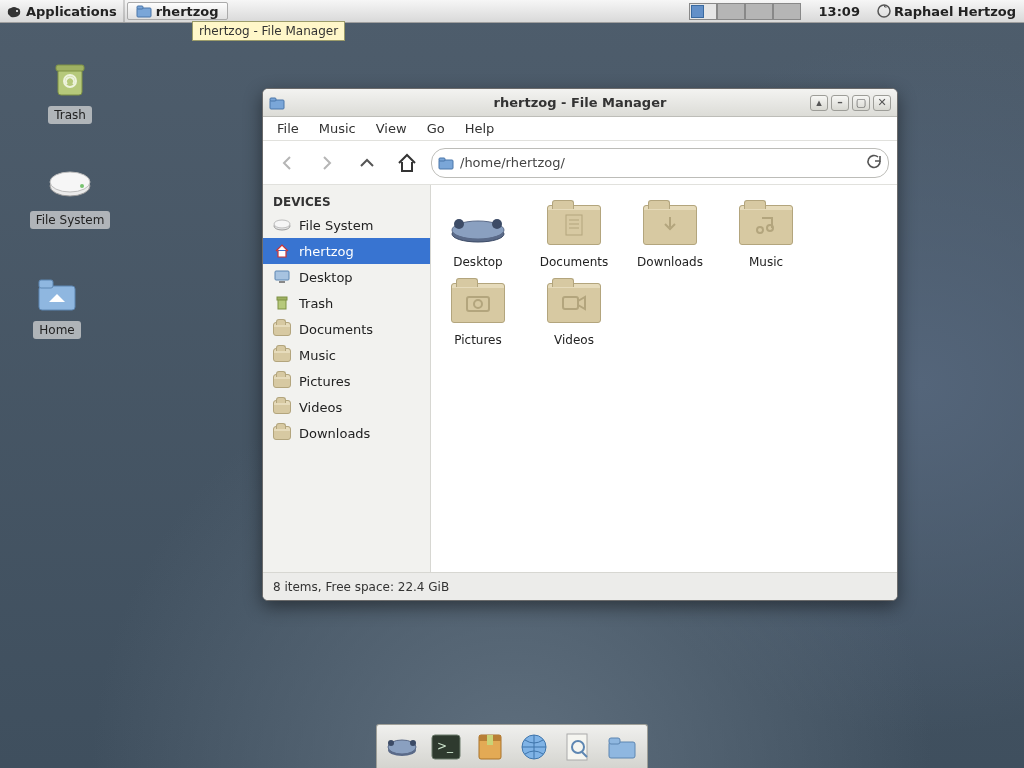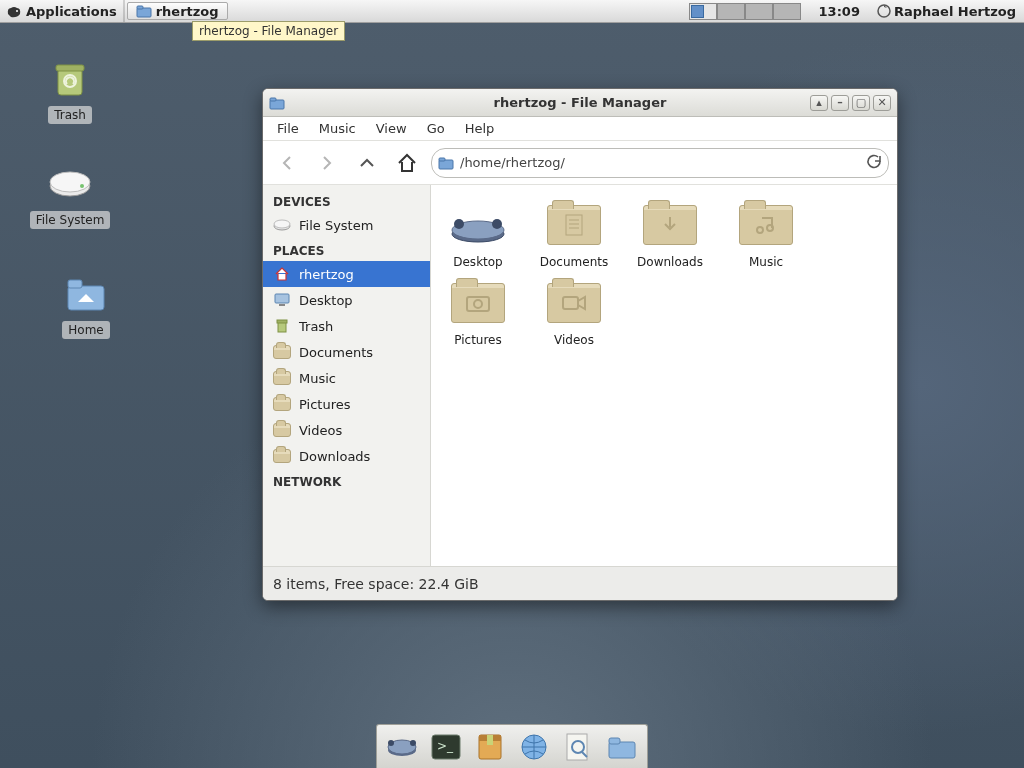--- a/index.html
+++ b/index.html
@@ -128,22 +128,22 @@
     display:flex; flex-wrap:wrap; align-content:flex-start; gap: 8px 18px;
   }
   .item {
     width: 78px; text-align:center; font-size:12px; color:#222;
   }
   .item .fic {
     width:68px; height:52px; margin:0 auto 4px; display:flex; align-items:center; justify-content:center;
   }
 
   .status {
-    height: 34px; border-top:1px solid #d7d7d2; background:#ececea;
-    display:flex; align-items:center; padding: 0 10px; color:#333; font-size:14px;
+    height: 28px; border-top:1px solid #d7d7d2; background:#ececea;
+    display:flex; align-items:center; padding: 0 10px; color:#333; font-size:12px;
   }
 
   
   .dock {
     position:absolute; bottom:0; left:50%; transform:translateX(-50%);
     height:44px; background:linear-gradient(#f0f0ee,#d4d4cf);
     border:1px solid #9f9f98; border-bottom:none;
     border-radius:3px 3px 0 0;
     display:flex; align-items:center; padding:3px 6px; gap:6px;
   }
@@ -225,21 +225,21 @@
   <div class="glyph">
     <svg width="48" height="40">
         <ellipse cx="24" cy="22" rx="20" ry="10" fill="#eaeaea" stroke="#9a9a9a"></ellipse>
         <ellipse cx="24" cy="18" rx="20" ry="10" fill="#f6f6f6" stroke="#bcbcbc"></ellipse>
         <circle cx="36" cy="22" r="2" fill="#77c36f"></circle>
       </svg>
   </div>
   <span class="lbl">File System</span>
 </div>
 
-<div class="dicon" style="left:36px; top:270px">
+<div class="dicon" style="left:7px; top:270px">
   <div class="glyph">
     <svg width="48" height="44">
         <rect x="6" y="14" width="36" height="24" rx="3" fill="#8fb7e0" stroke="#5d86b2"></rect>
         <rect x="6" y="8" width="14" height="8" rx="2" fill="#8fb7e0" stroke="#5d86b2"></rect>
         <path d="M16 30 L24 22 L32 30 Z" fill="#fff"></path>
       </svg>
   </div>
   <span class="lbl">Home</span>
 </div>
 
@@ -308,21 +308,20 @@
       <div class="row">
         <span class="ic">
             <svg width="18" height="14">
               <ellipse cx="9" cy="8" rx="8" ry="4" fill="#eaeaea" stroke="#9a9a9a"></ellipse>
               <ellipse cx="9" cy="6" rx="8" ry="4" fill="#f6f6f6" stroke="#bcbcbc"></ellipse>
             </svg>
           </span>
         <span>File System</span>
       </div>
 
-      <div class="hdr">PLACES</div>
       <div class="row selected">
         <span class="ic">
             <svg width="16" height="16">
               <path d="M2 8 L8 2 L14 8 M4 7 V14 H12 V7" fill="#fff" stroke="#c33" stroke-width="1.2"></path>
             </svg>
           </span>
         <span>rhertzog</span>
       </div>
       <div class="row">
         <span class="ic">
@@ -366,21 +365,20 @@
           </span>
         <span>Videos</span>
       </div>
       <div class="row">
         <span class="ic">
             <div class="folder small"></div>
           </span>
         <span>Downloads</span>
       </div>
 
-      <div class="hdr">NETWORK</div>
     </div>
 
     <div class="content">
 
       <div class="item">
         <div class="fic">
           <svg width="62" height="42">
               <ellipse cx="31" cy="30" rx="26" ry="8" fill="#5a6a88" stroke="#3c4b66"></ellipse>
               <ellipse cx="31" cy="26" rx="26" ry="9" fill="#8aa0c0" stroke="#5a6a88"></ellipse>
               <circle cx="12" cy="20" r="5" fill="#3c4b66"></circle>

